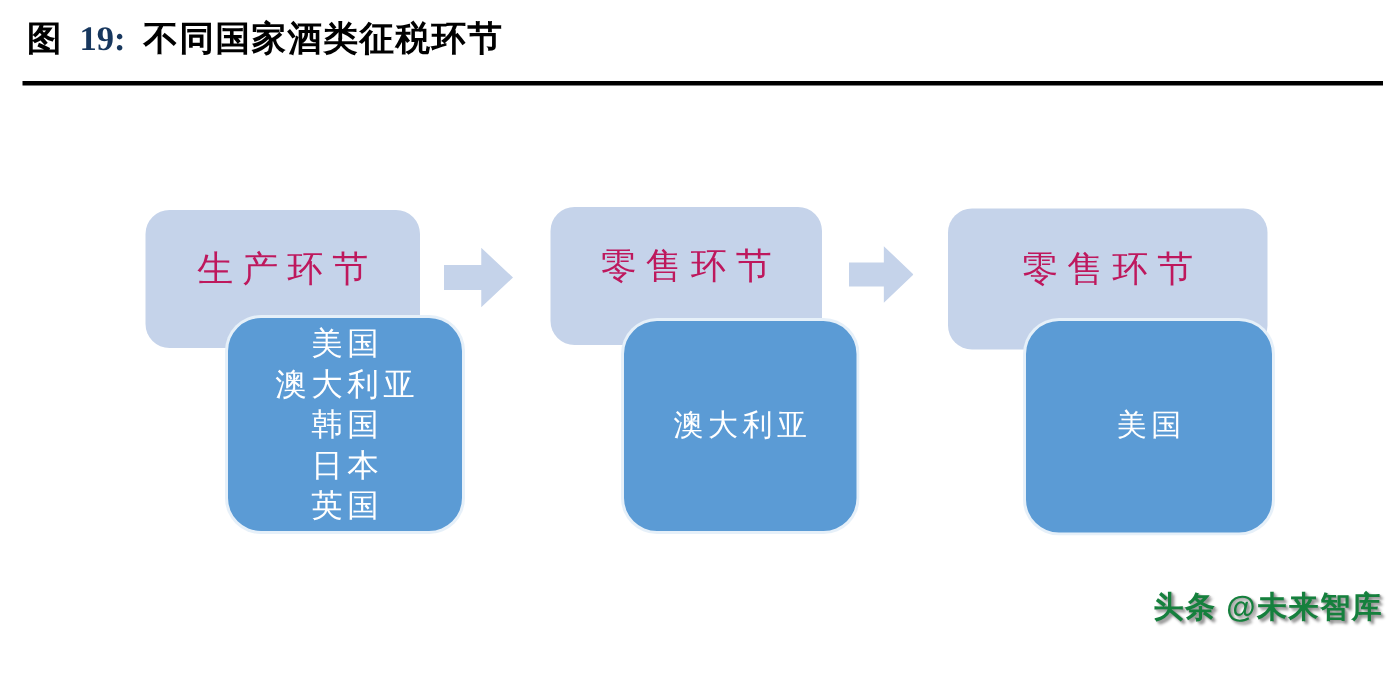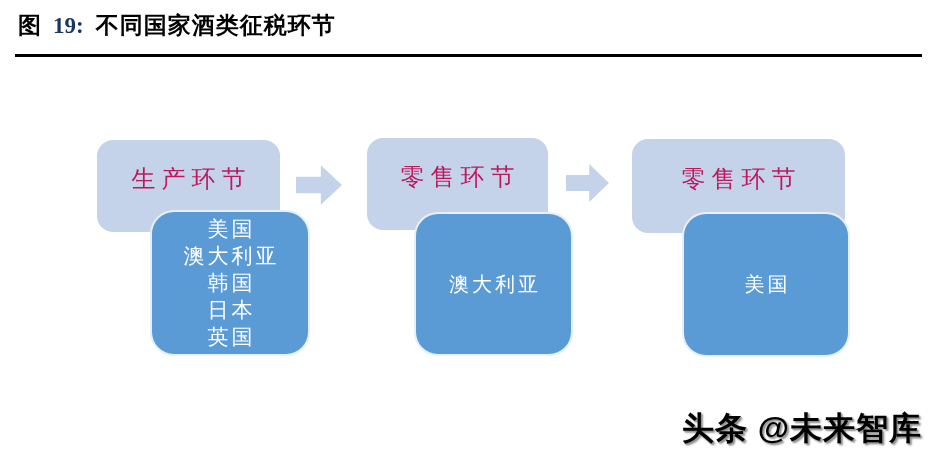--- a/index.html
+++ b/index.html
@@ -86,26 +86,26 @@
     background: var(--arrow, #c5d3ea);
     clip-path: polygon(0 31%, 54% 31%, 54% 5%, 100% 50%, 54% 95%, 54% 69%, 0 69%);
   }
   .arrow-1 { left: 296px; top: 163px; width: 46px; height: 44px; }
   .arrow-2 { left: 566px; top: 162px; width: 43px; height: 42px; }
 
   
   .watermark {
     position: absolute;
     right: 8px;
-    top: 407px;
+    top: 391px;
     font-family: "Liberation Sans", sans-serif;
     font-weight: bold;
-    font-size: 32px;
+    font-size: 20px;
     letter-spacing: 1px;
-    color: #000000;
+    color: #15803d;
     text-shadow: 2px 2px 2px #8f8f8f, 1px 1px 1px #a8a8a8;
     white-space: nowrap;
   }
 </style>
 </head>
 <body>
 
 <div class="page">
 
   <div class="figure-header">

